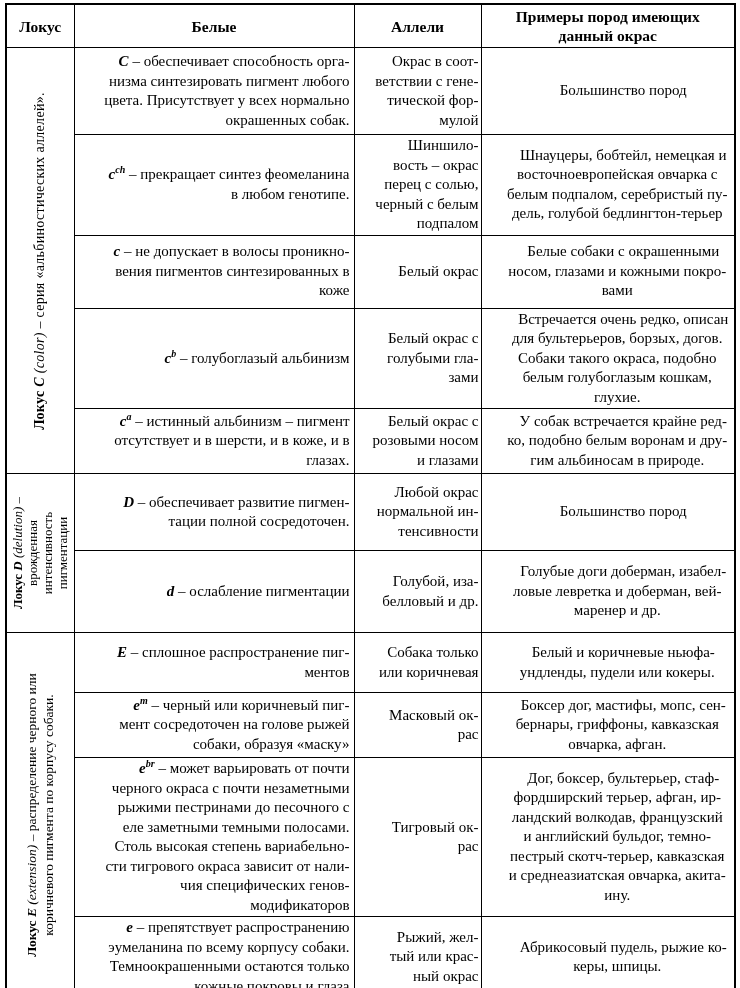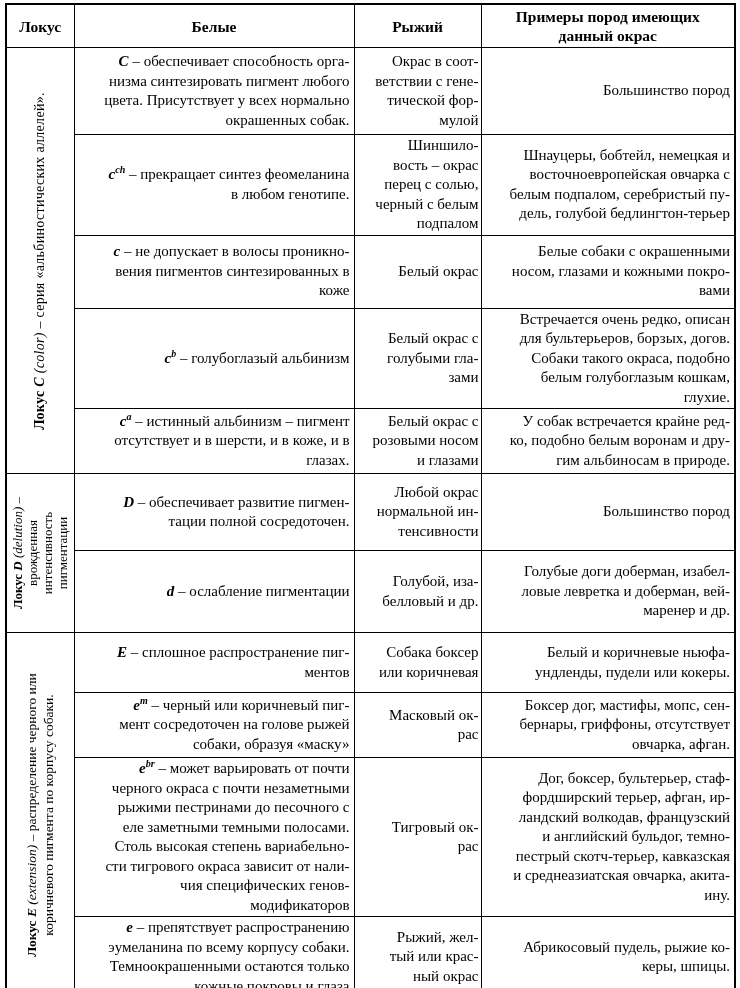--- a/index.html
+++ b/index.html
@@ -13,21 +13,21 @@
     margin:3px 0 0 5px; width:729px;
     border:2px solid #000;
   }
   td,th { border:1px solid #000; vertical-align:middle; box-sizing:border-box; overflow:hidden; }
   th {
     font-weight:bold; text-align:center; font-size:15.5px; line-height:19px;
     white-space:pre-line; padding:2px 2px;
   }
   .al-cell  { font-size:15px; line-height:19.5px; white-space:pre-line; text-indent:12px; padding:1px 4px 1px 6px; text-align:right; }
   .col-cell { font-size:15px; line-height:19.5px; white-space:pre-line; text-indent:13px; padding:1px 2px 1px 5px; text-align:right; }
-  .ex-cell  { font-size:15px; line-height:19.5px; white-space:pre-line; text-indent:12px; padding:1px 4px 1px 23px; text-align:right; }
+  .ex-cell  { font-size:15px; line-height:19.5px; white-space:pre-line; text-indent:12px; padding:1px 4px 1px 23px; text-align:center; }
   .locus-cell { position:relative; padding:0; }
   .vtext {
     position:absolute; left:50%; top:50%;
     transform:translate(-50%,-50%) rotate(-90deg);
     text-align:center; white-space:pre-line;
   }
   .g1 { width:415px; font-size:14px;   line-height:16px; letter-spacing:0.3px; }
   .g2 { width:152px; font-size:13px;   line-height:15px; }
   .g3 { width:356px; font-size:13.5px; line-height:17px; }
   .alb { font-weight:bold; font-style:italic; }
@@ -45,21 +45,21 @@
     <col style="width:68px">
       <col style="width:280px">
       <col style="width:127px">
       <col style="width:254px">
   </colgroup>
 
   <tbody>
       <tr style="height:37px">
     <th>Локус</th>
     <th>Белые</th>
-    <th>Рыжий</th>
+    <th>Аллели</th>
     <th>Примеры пород имеющих
 данный окрас</th>
   </tr>
 
   <tr style="height:87px">
     <td class="locus-cell" rowspan="5">
       <div class="vtext g1"><span class="lb">Локус</span> <span class="lbl">С</span> <span class="lit">(color)</span><span> – серия «альбиностических аллелей».</span></div>
     </td>
     <td class="al-cell"><span class="alb">C</span><sup class="als"><i></i></sup><span> – обеспечивает способность орга-
 низма синтезировать пигмент любого
@@ -144,34 +144,34 @@
 маренер и др.</td>
   </tr>
 
   <tr style="height:60px">
     <td class="locus-cell" rowspan="4">
       <div class="vtext g3"><span class="lb">Локус</span> <span class="lbl">E</span> <span class="lit">(extension)</span><span> – распределение черного или
 коричневого пигмента по корпусу собаки.</span></div>
     </td>
     <td class="al-cell"><span class="alb">E</span><sup class="als"><i></i></sup><span> – сплошное распространение пиг-
 ментов</span></td>
-    <td class="col-cell">Собака боксер
+    <td class="col-cell">Собака только
 или коричневая</td>
     <td class="ex-cell">Белый и коричневые ньюфа-
 ундленды, пудели или кокеры.</td>
   </tr>
 
   <tr style="height:65px">
     <td class="al-cell"><span class="alb">e</span><sup class="als"><i>m</i></sup><span> – черный или коричневый пиг-
 мент сосредоточен на голове рыжей
 собаки, образуя «маску»</span></td>
     <td class="col-cell">Масковый ок-
 рас</td>
     <td class="ex-cell">Боксер дог, мастифы, мопс, сен-
-бернары, гриффоны, отсутствует
+бернары, гриффоны, кавказская
 овчарка, афган.</td>
   </tr>
 
   <tr style="height:156px">
     <td class="al-cell"><span class="alb">e</span><sup class="als"><i>br</i></sup><span> – может варьировать от почти
 черного окраса с почти незаметными
 рыжими пестринами до песочного с
 еле заметными темными полосами.
 Столь высокая степень вариабельно-
 сти тигрового окраса зависит от нали-

